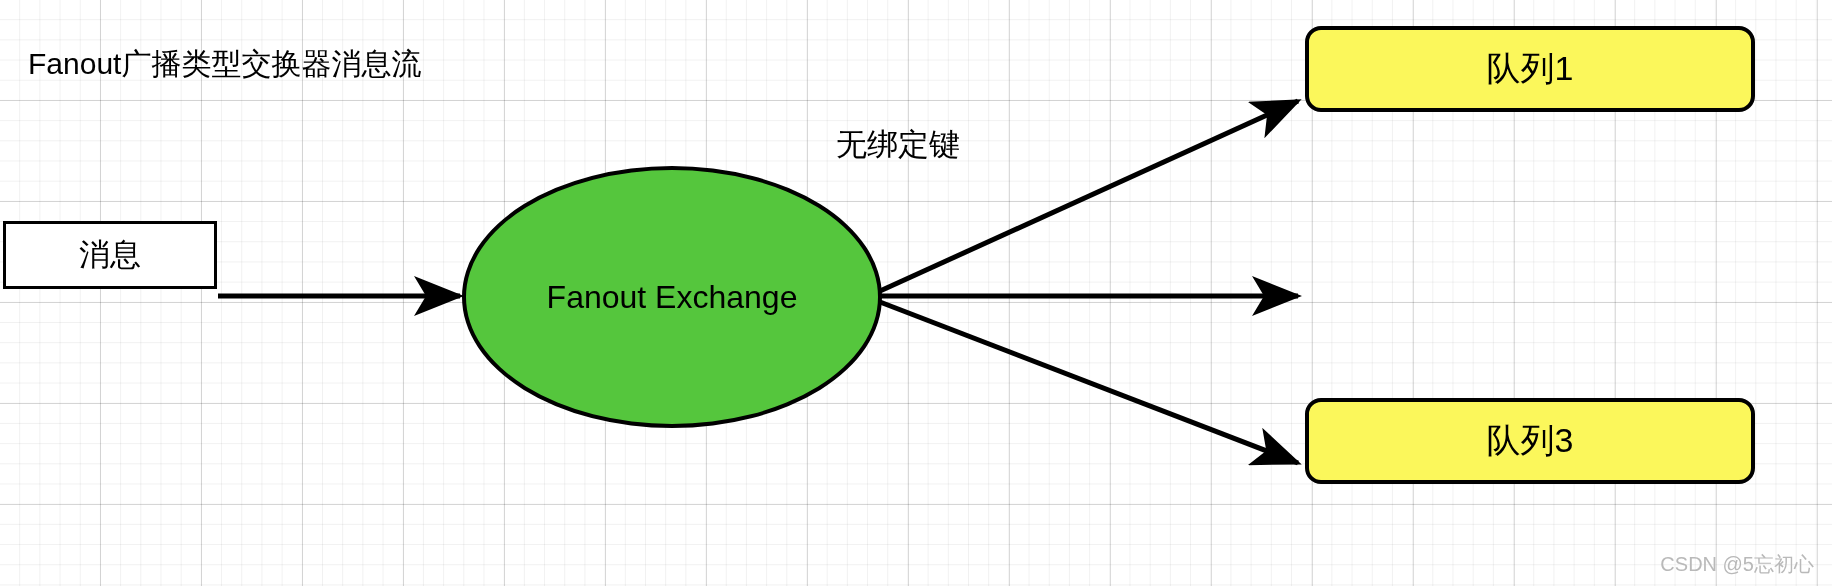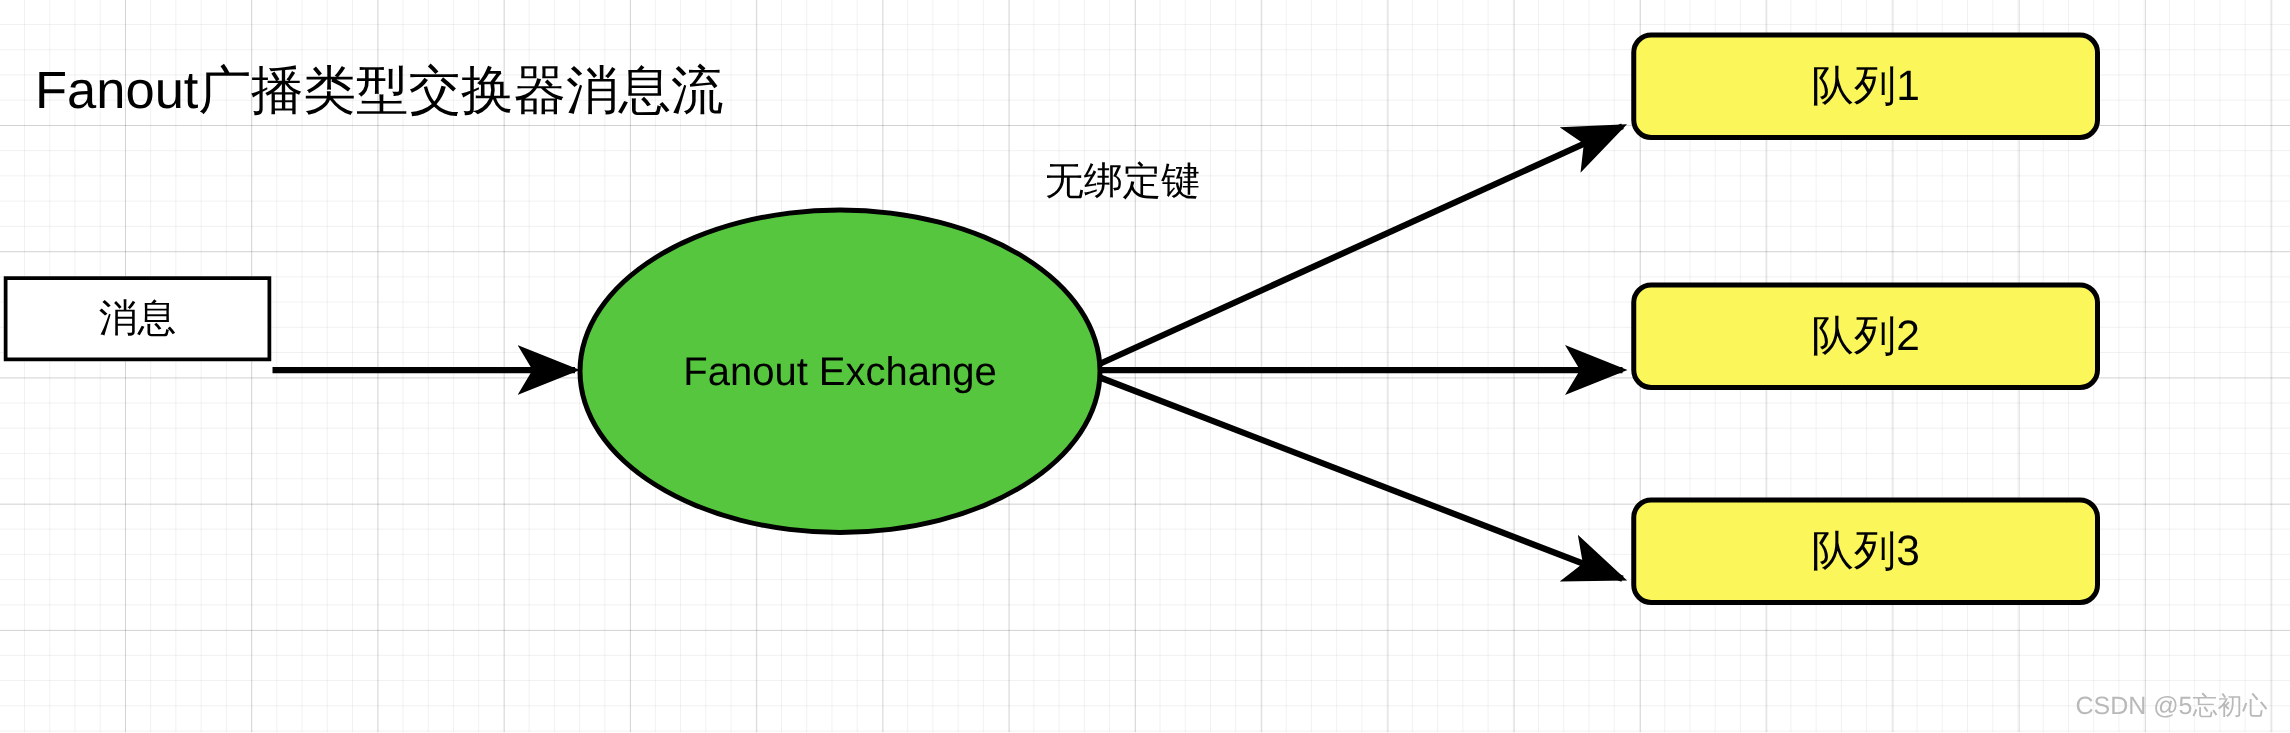--- a/index.html
+++ b/index.html
@@ -33,21 +33,21 @@
     left: 0;
     top: 0;
     width: 1832px;
     height: 586px;
     pointer-events: none;
   }
   .diagram-title {
     position: absolute;
     left: 28px;
     top: 44px;
-    font-size: 42px;
+    font-size: 30px;
     color: #000000;
     white-space: nowrap;
     letter-spacing: 0px;
   }
   .msg-box {
     position: absolute;
     left: 3px;
     top: 221px;
     width: 214px;
     height: 68px;
@@ -73,21 +73,21 @@
     display: flex;
     align-items: center;
     justify-content: center;
     font-size: 32px;
     color: #000000;
     white-space: nowrap;
   }
   .queue-box {
     position: absolute;
     left: 1305px;
-    width: 375px;
+    width: 450px;
     height: 86px;
     box-sizing: border-box;
     background: #FBF75B;
     border: 4px solid #000000;
     border-radius: 16px;
     display: flex;
     align-items: center;
     justify-content: center;
     font-size: 34px;
     color: #000000;
@@ -140,23 +140,20 @@
   </div>
 
   <div class="exchange-ellipse">
     <span>Fanout Exchange</span>
   </div>
 
   <div class="queue-box" id="queue-1">
     <span>队列1</span>
   </div>
 
-  <div class="queue-box" id="queue-2">
-    <span>队列2</span>
-  </div>
 
   <div class="queue-box" id="queue-3">
     <span>队列3</span>
   </div>
 
   <div class="edge-label" id="label-binding-key">无绑定键</div>
 
   <div class="watermark">CSDN @5忘初心</div>
 
 </div>

